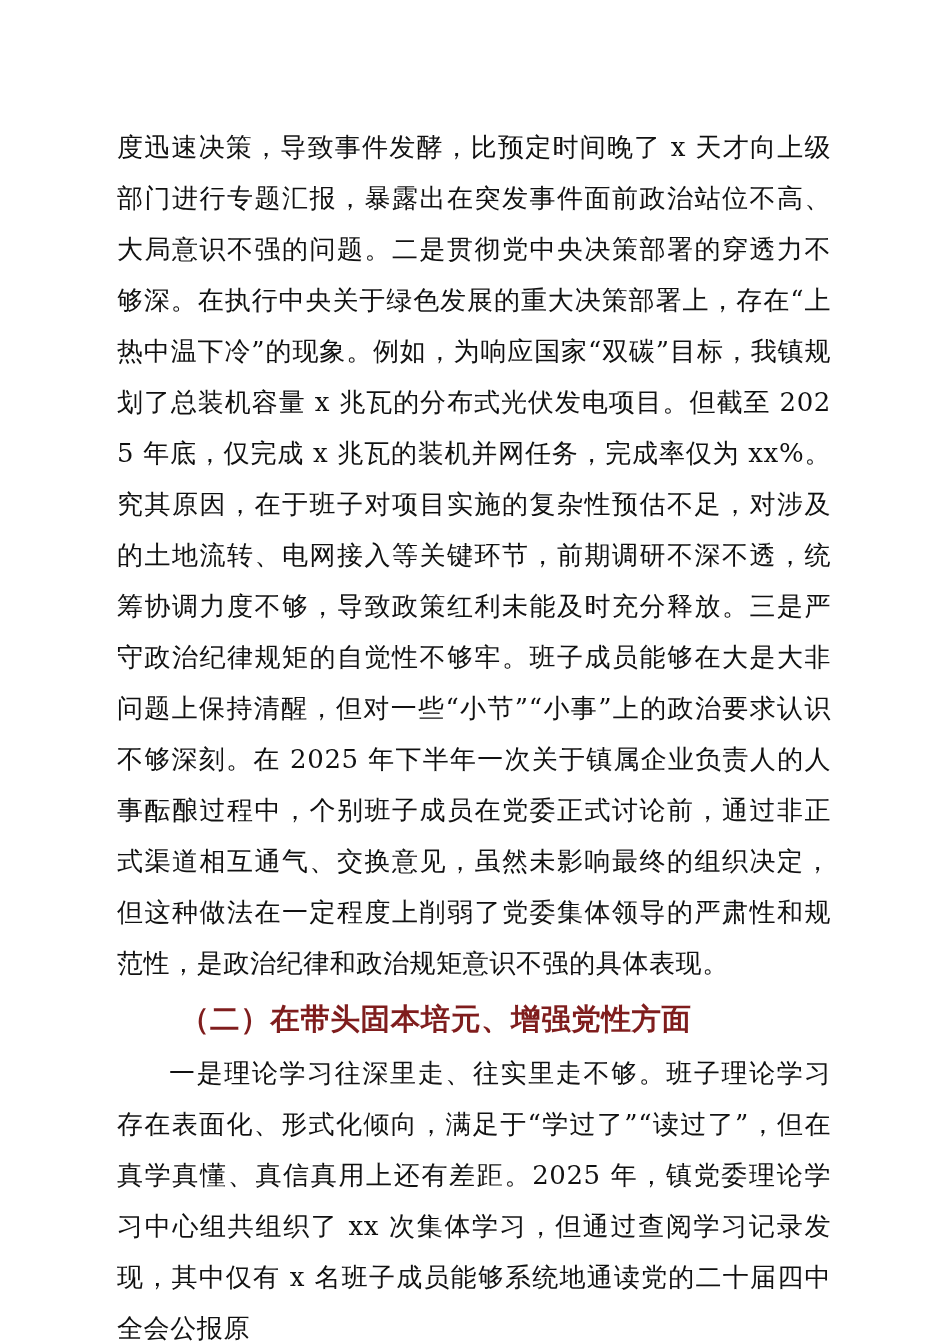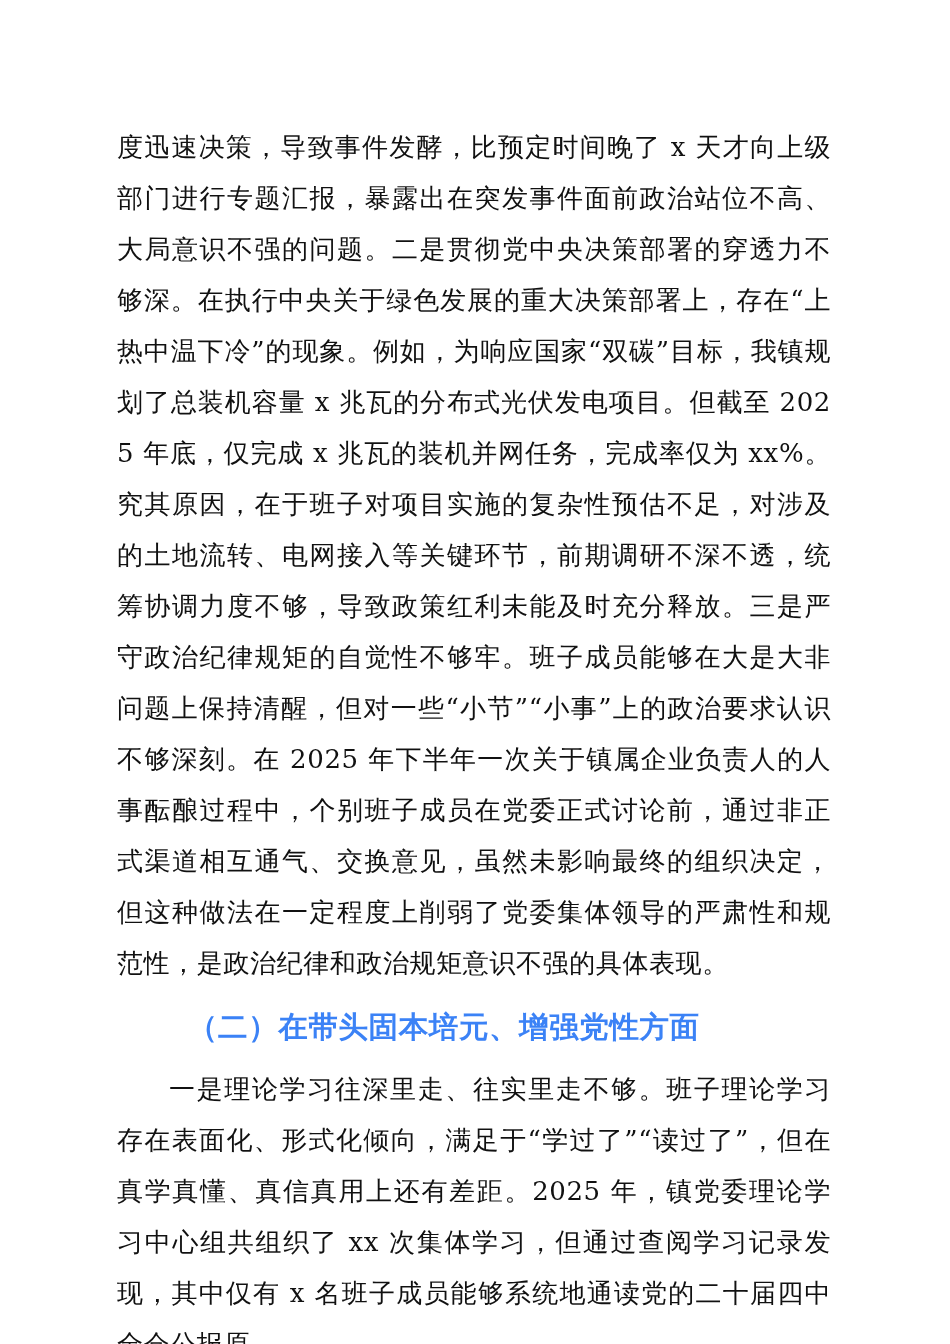--- a/index.html
+++ b/index.html
@@ -51,30 +51,30 @@
   .para.continued {
     text-indent: 0;
   }
 
   .para.indent2 {
     text-indent: 2em;
   }
 
   
   .heading {
-    margin: 12px;
+    margin: 4px;
     padding: 0;
     font-family: "DejaVu Serif", "Liberation Serif", serif;
     font-size: 29.5px;
     line-height: 51px;
     letter-spacing: 0.6px;
     text-indent: 2em;
     text-align: left;
     font-weight: 700;
-    color: #3b82f6;
+    color: #7f1d1d;
   }
 </style>
 </head>
 <body>
 
 <div class="page">
   <div class="text-column">
 
     <p class="para continued">度迅速决策，导致事件发酵，比预定时间晚了 x 天才向上级部门进行专题汇报，暴露出在突发事件面前政治站位不高、大局意识不强的问题。二是贯彻党中央决策部署的穿透力不够深。在执行中央关于绿色发展的重大决策部署上，存在“上热中温下冷”的现象。例如，为响应国家“双碳”目标，我镇规划了总装机容量 x 兆瓦的分布式光伏发电项目。但截至 2025 年底，仅完成 x 兆瓦的装机并网任务，完成率仅为 xx%。究其原因，在于班子对项目实施的复杂性预估不足，对涉及的土地流转、电网接入等关键环节，前期调研不深不透，统筹协调力度不够，导致政策红利未能及时充分释放。三是严守政治纪律规矩的自觉性不够牢。班子成员能够在大是大非问题上保持清醒，但对一些“小节”“小事”上的政治要求认识不够深刻。在 2025 年下半年一次关于镇属企业负责人的人事酝酿过程中，个别班子成员在党委正式讨论前，通过非正式渠道相互通气、交换意见，虽然未影响最终的组织决定，但这种做法在一定程度上削弱了党委集体领导的严肃性和规范性，是政治纪律和政治规矩意识不强的具体表现。</p>
 

